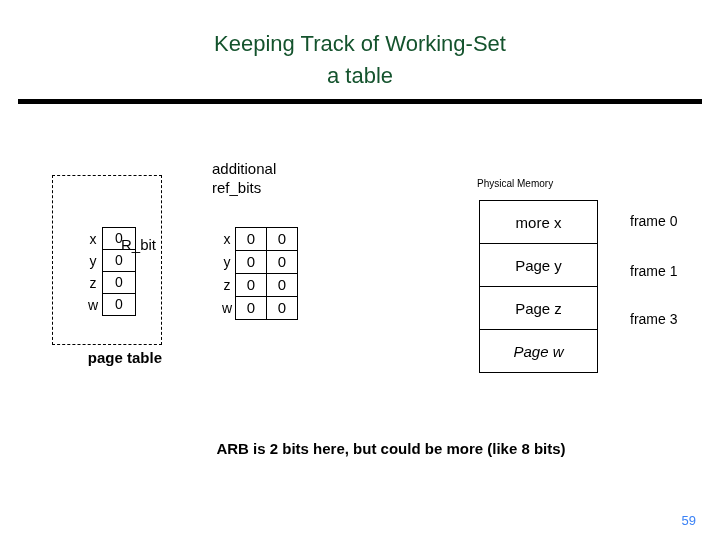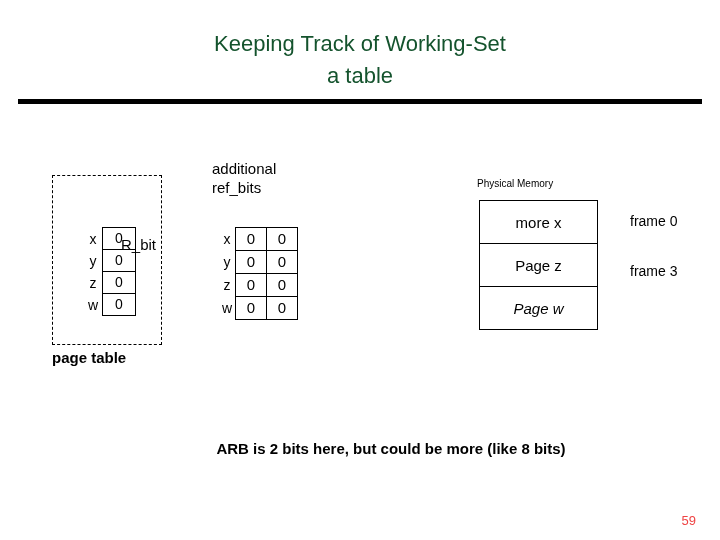--- a/index.html
+++ b/index.html
@@ -92,21 +92,21 @@
     vertical-align: middle;
     font-size: 14px;
     padding: 0;
     line-height: 21px;
   }
   .pagetable-caption {
     position: absolute;
     left: 0;
     top: 174px;
     width: 110px;
-    text-align: left;
+    text-align: right;
     font-size: 15px;
     font-weight: bold;
     line-height: 18px;
   }
 
   
   .arb-group {
     position: absolute;
     left: 212px;
     top: 159px;
@@ -203,21 +203,21 @@
     line-height: 18px;
     padding-left: 31px;
   }
 
   
   .page-number {
     position: absolute;
     right: 24px;
     bottom: 12px;
     font-size: 13px;
-    color: #ef4444;
+    color: #3b82f6;
   }
 </style>
 </head>
 <body>
 
 <div id="slide">
 
   <div class="title-block">
     <div class="title-line">Keeping Track of Working-Set</div>
     <div class="title-line">a table</div>
@@ -279,25 +279,27 @@
           <td class="cell">0</td>
         </tr>
       </tbody>
     </table>
   </div>
 
   <div class="mem-group">
     <div class="mem-head">Physical Memory</div>
     <div class="mem-box">
       <div class="mem-cell">more x</div>
+      <div class="mem-cell">Page y</div>
       <div class="mem-cell">Page z</div>
       <div class="mem-cell last">Page w</div>
     </div>
     <div class="frame-labels">
       <div class="frame-label f0">frame 0</div>
+      <div class="frame-label f1">frame 1</div>
       <div class="frame-label f2">frame 3</div>
     </div>
   </div>
 
   <div class="footnote">ARB is 2 bits here, but could be more (like 8 bits)</div>
 
   <div class="page-number">59</div>
 
 </div>
 

